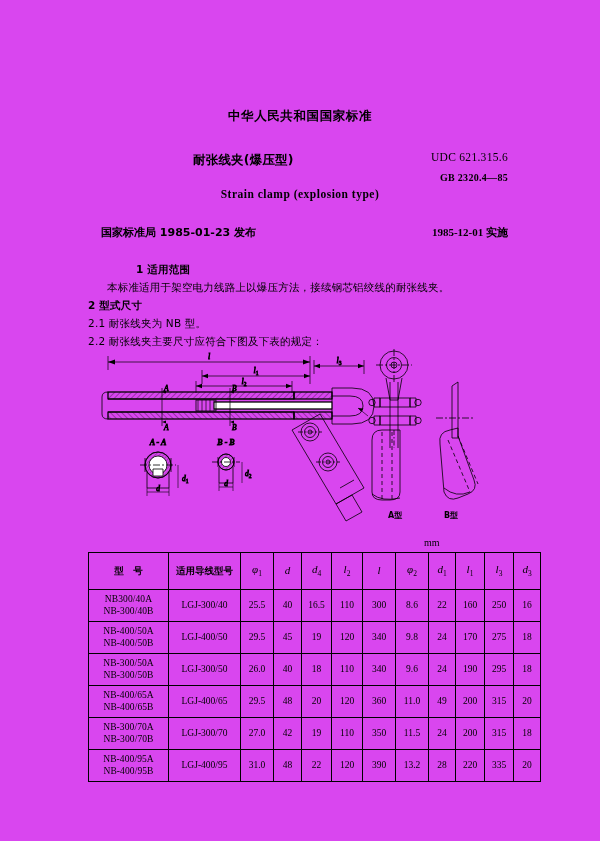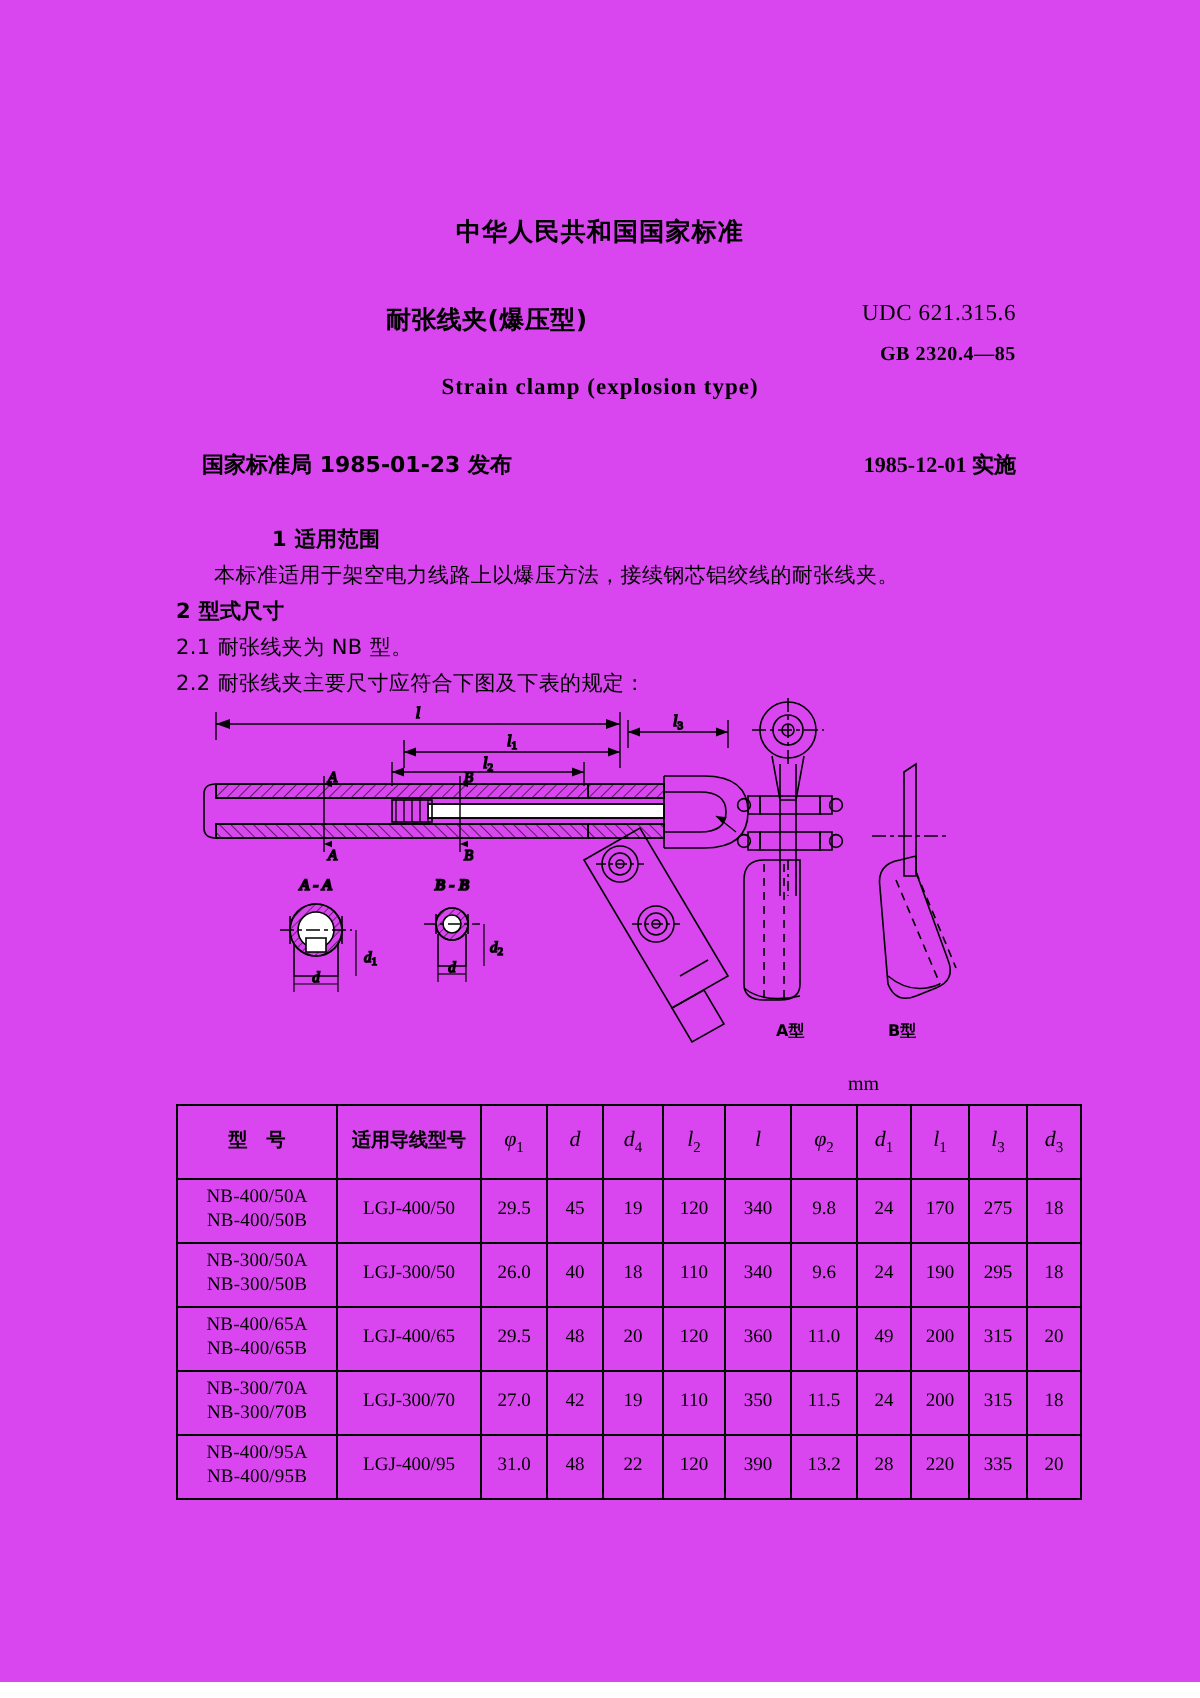--- a/index.html
+++ b/index.html
@@ -469,20 +469,37 @@
         <th class="hdr-sym"><span>l</span><sub>2</sub></th>
         <th class="hdr-sym"><span>l</span></th>
         <th class="hdr-sym"><span>φ</span><sub>2</sub></th>
         <th class="hdr-sym"><span>d</span><sub>1</sub></th>
         <th class="hdr-sym"><span>l</span><sub>1</sub></th>
         <th class="hdr-sym"><span>l</span><sub>3</sub></th>
         <th class="hdr-sym"><span>d</span><sub>3</sub></th>
       </tr>
     </thead>
     <tbody id="table-body">
+        <tr>
+          <td class="cell-model">
+            <div>NB300/40A</div>
+            <div>NB-300/40B</div>
+          </td>
+          <td>LGJ-300/40</td>
+          <td>25.5</td>
+          <td>40</td>
+          <td>16.5</td>
+          <td>110</td>
+          <td>300</td>
+          <td>8.6</td>
+          <td>22</td>
+          <td>160</td>
+          <td>250</td>
+          <td>16</td>
+        </tr>
         <tr>
           <td class="cell-model">
             <div>NB-400/50A</div>
             <div>NB-400/50B</div>
           </td>
           <td>LGJ-400/50</td>
           <td>29.5</td>
           <td>45</td>
           <td>19</td>
           <td>120</td>

